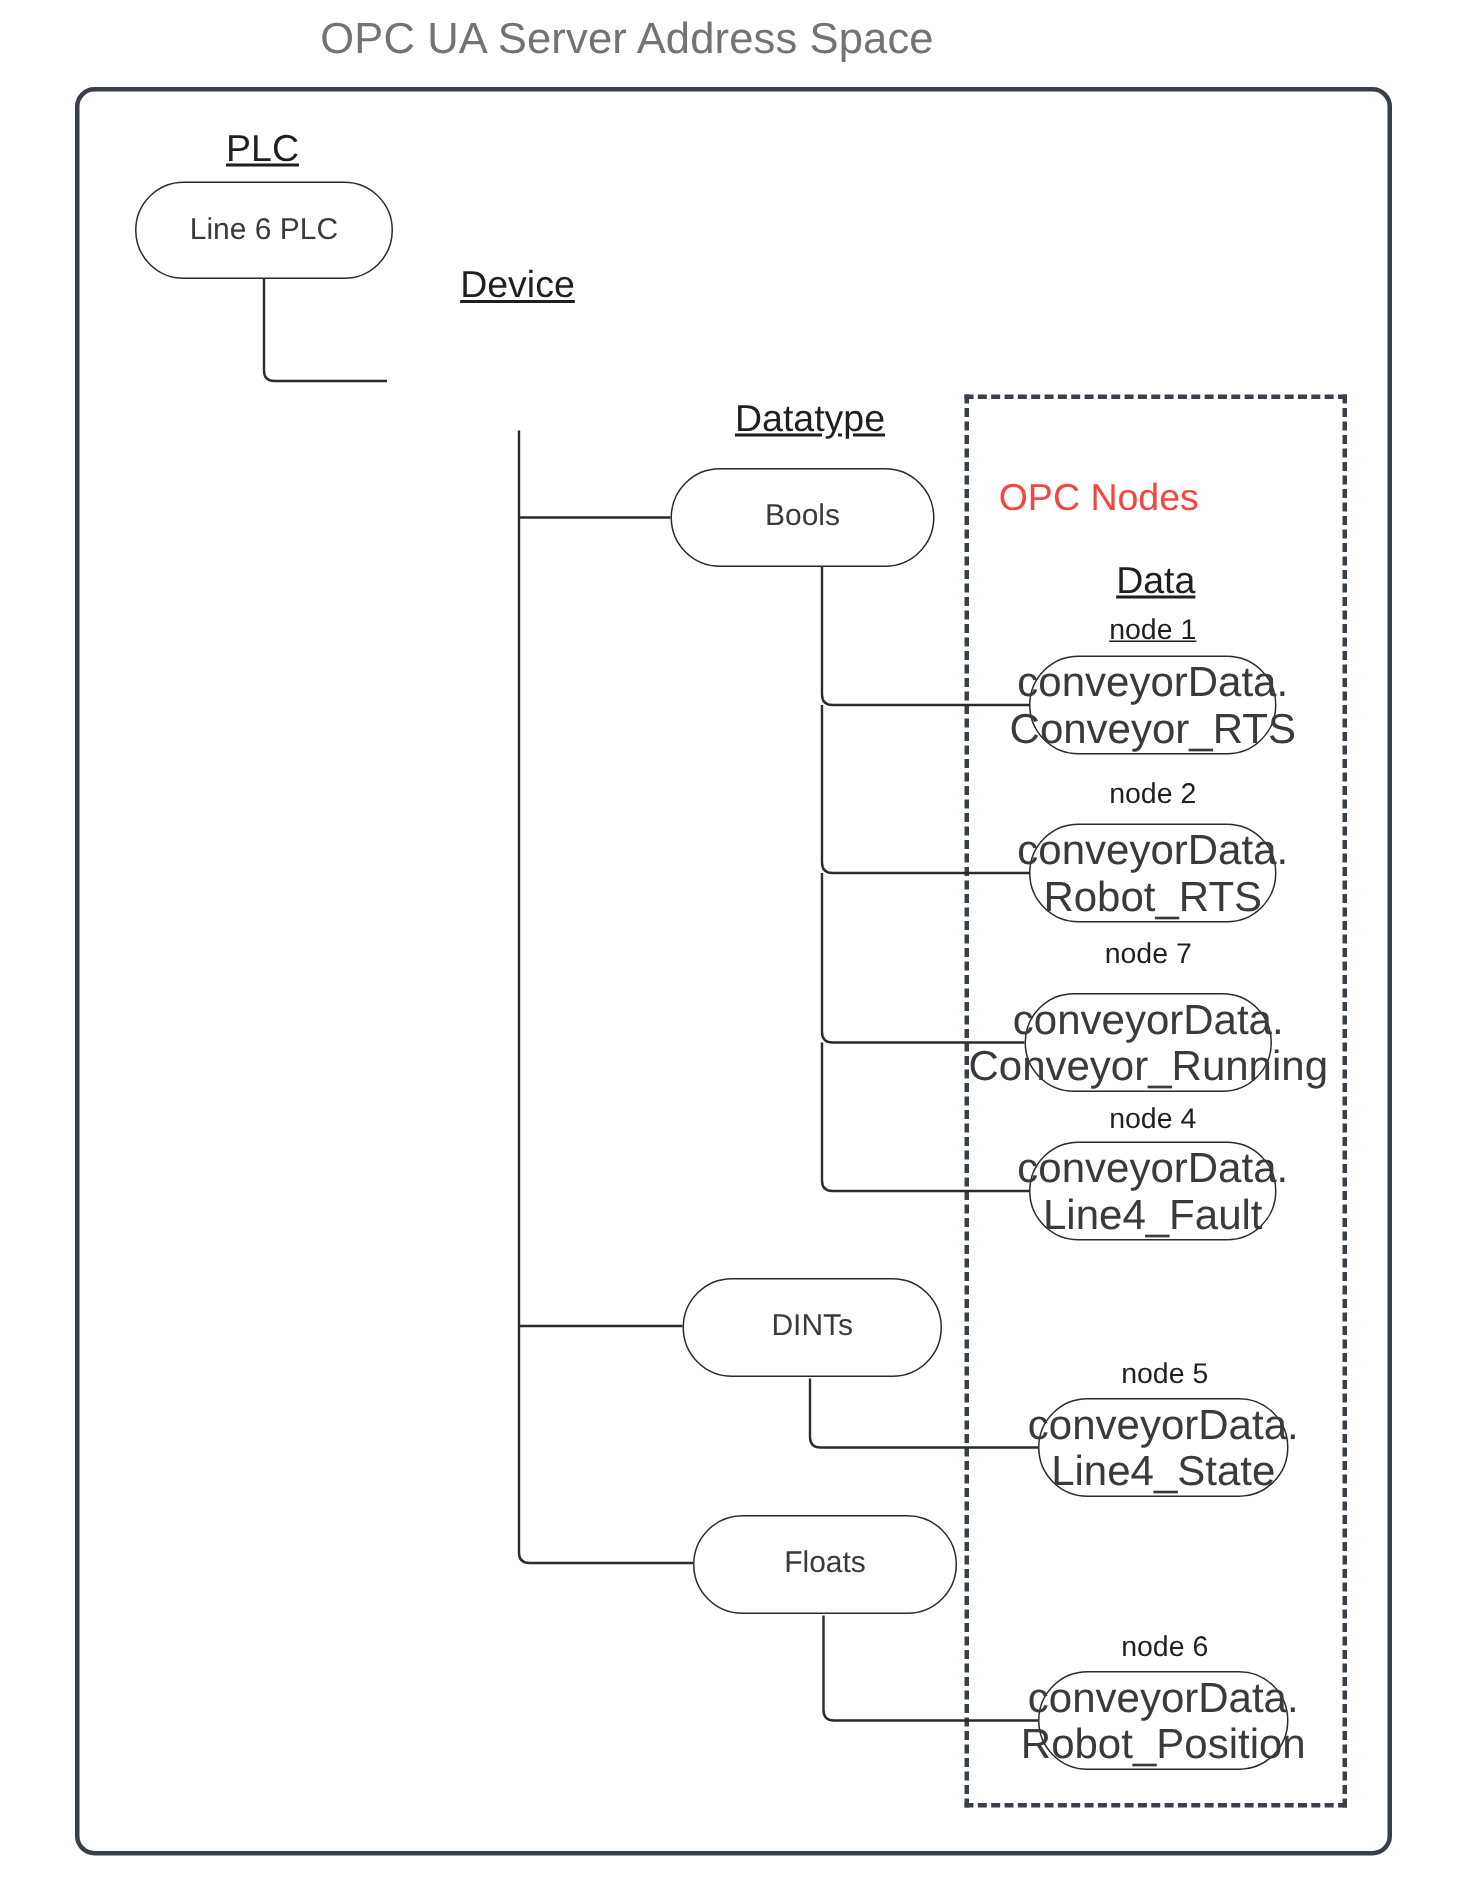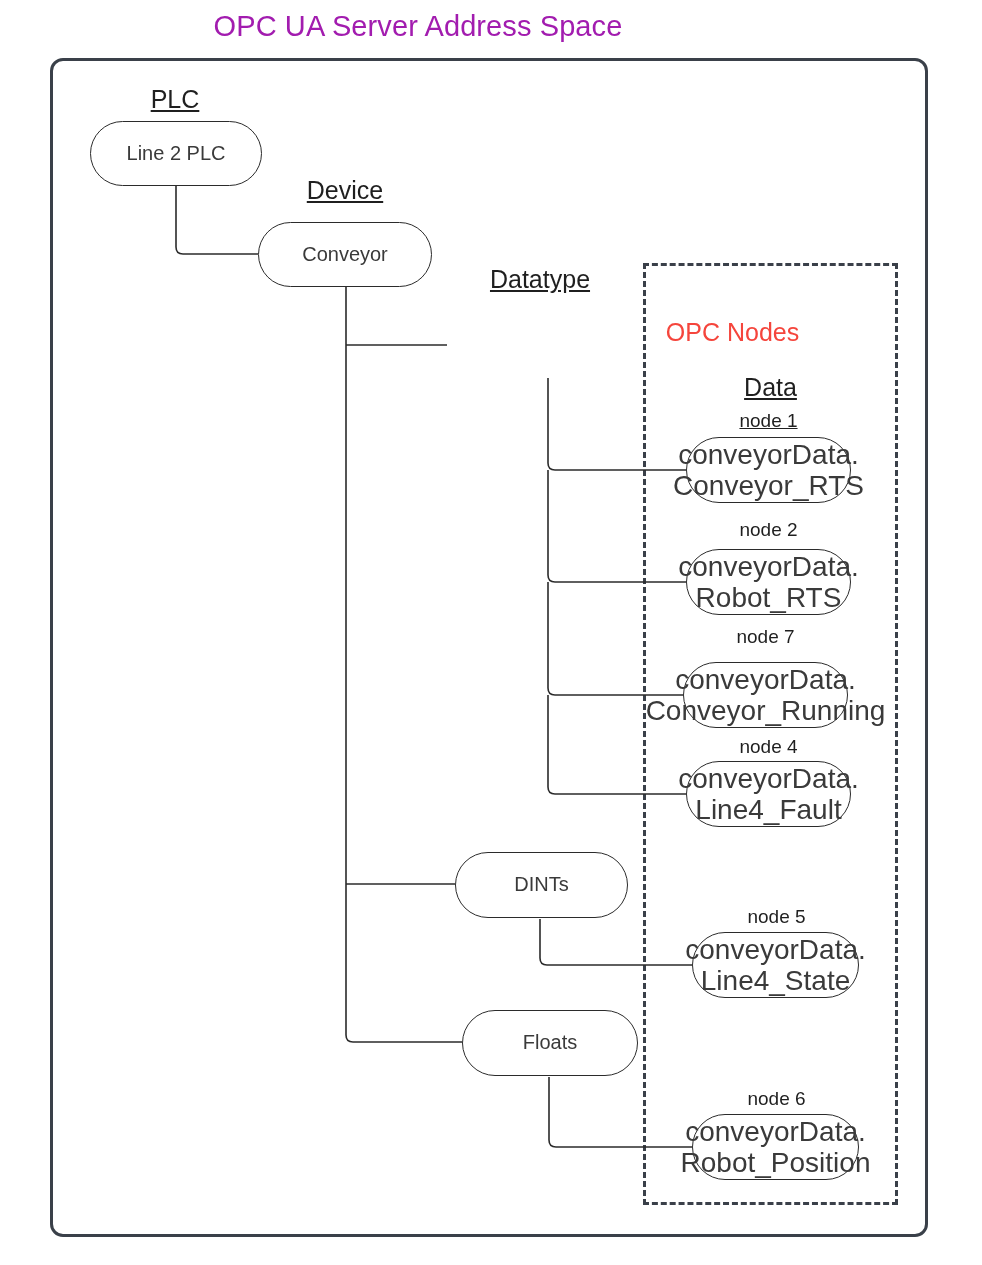--- a/index.html
+++ b/index.html
@@ -23,21 +23,21 @@
   }
 
   
   .diagram-title {
     position: absolute;
     left: 0;
     top: 10px;
     width: 836px;
     text-align: center;
     font-size: 29px;
-    color: #a21caf;
+    color: #737373;
     letter-spacing: 0.1px;
     white-space: nowrap;
   }
 
   
   #wire-layer {
     position: absolute;
     left: 0; top: 0;
     width: 982px;
     height: 1265px;
@@ -171,27 +171,27 @@
 
   <div class="group-caption" style="left:280px; top:176px; width:130px;">Device</div>
 
   <div class="group-caption" style="left:460px; top:265px; width:160px;">Datatype</div>
 
   <div class="region-caption" style="left:605px; top:318px; width:255px;">OPC Nodes</div>
 
   <div class="group-caption" style="left:643px; top:373px; width:255px;">Data</div>
 
   <div class="node-box struct-box" style="left:90px; top:121px; width:172px; height:65px;">
-    <span class="node-text">Line 2 PLC</span>
-  </div>
-
-  <div class="node-box struct-box" style="left:258px; top:222px; width:174px; height:65px;">
-    <span class="node-text">Conveyor</span>
-  </div>
-
+    <span class="node-text">Line 6 PLC</span>
+  </div>
+
+
+  <div class="node-box struct-box" style="left:447px; top:312px; width:176px; height:66px;">
+    <span class="node-text">Bools</span>
+  </div>
 
   <div class="node-box struct-box" style="left:462px; top:1010px; width:176px; height:66px;">
     <span class="node-text">Floats</span>
   </div>
 
   <div class="node-box struct-box" style="left:455px; top:852px; width:173px; height:66px;">
     <span class="node-text">DINTs</span>
   </div>
 
   <div class="node-caption" style="left:686px; top:410px; width:165px;text-decoration:underline;">node 1</div>

